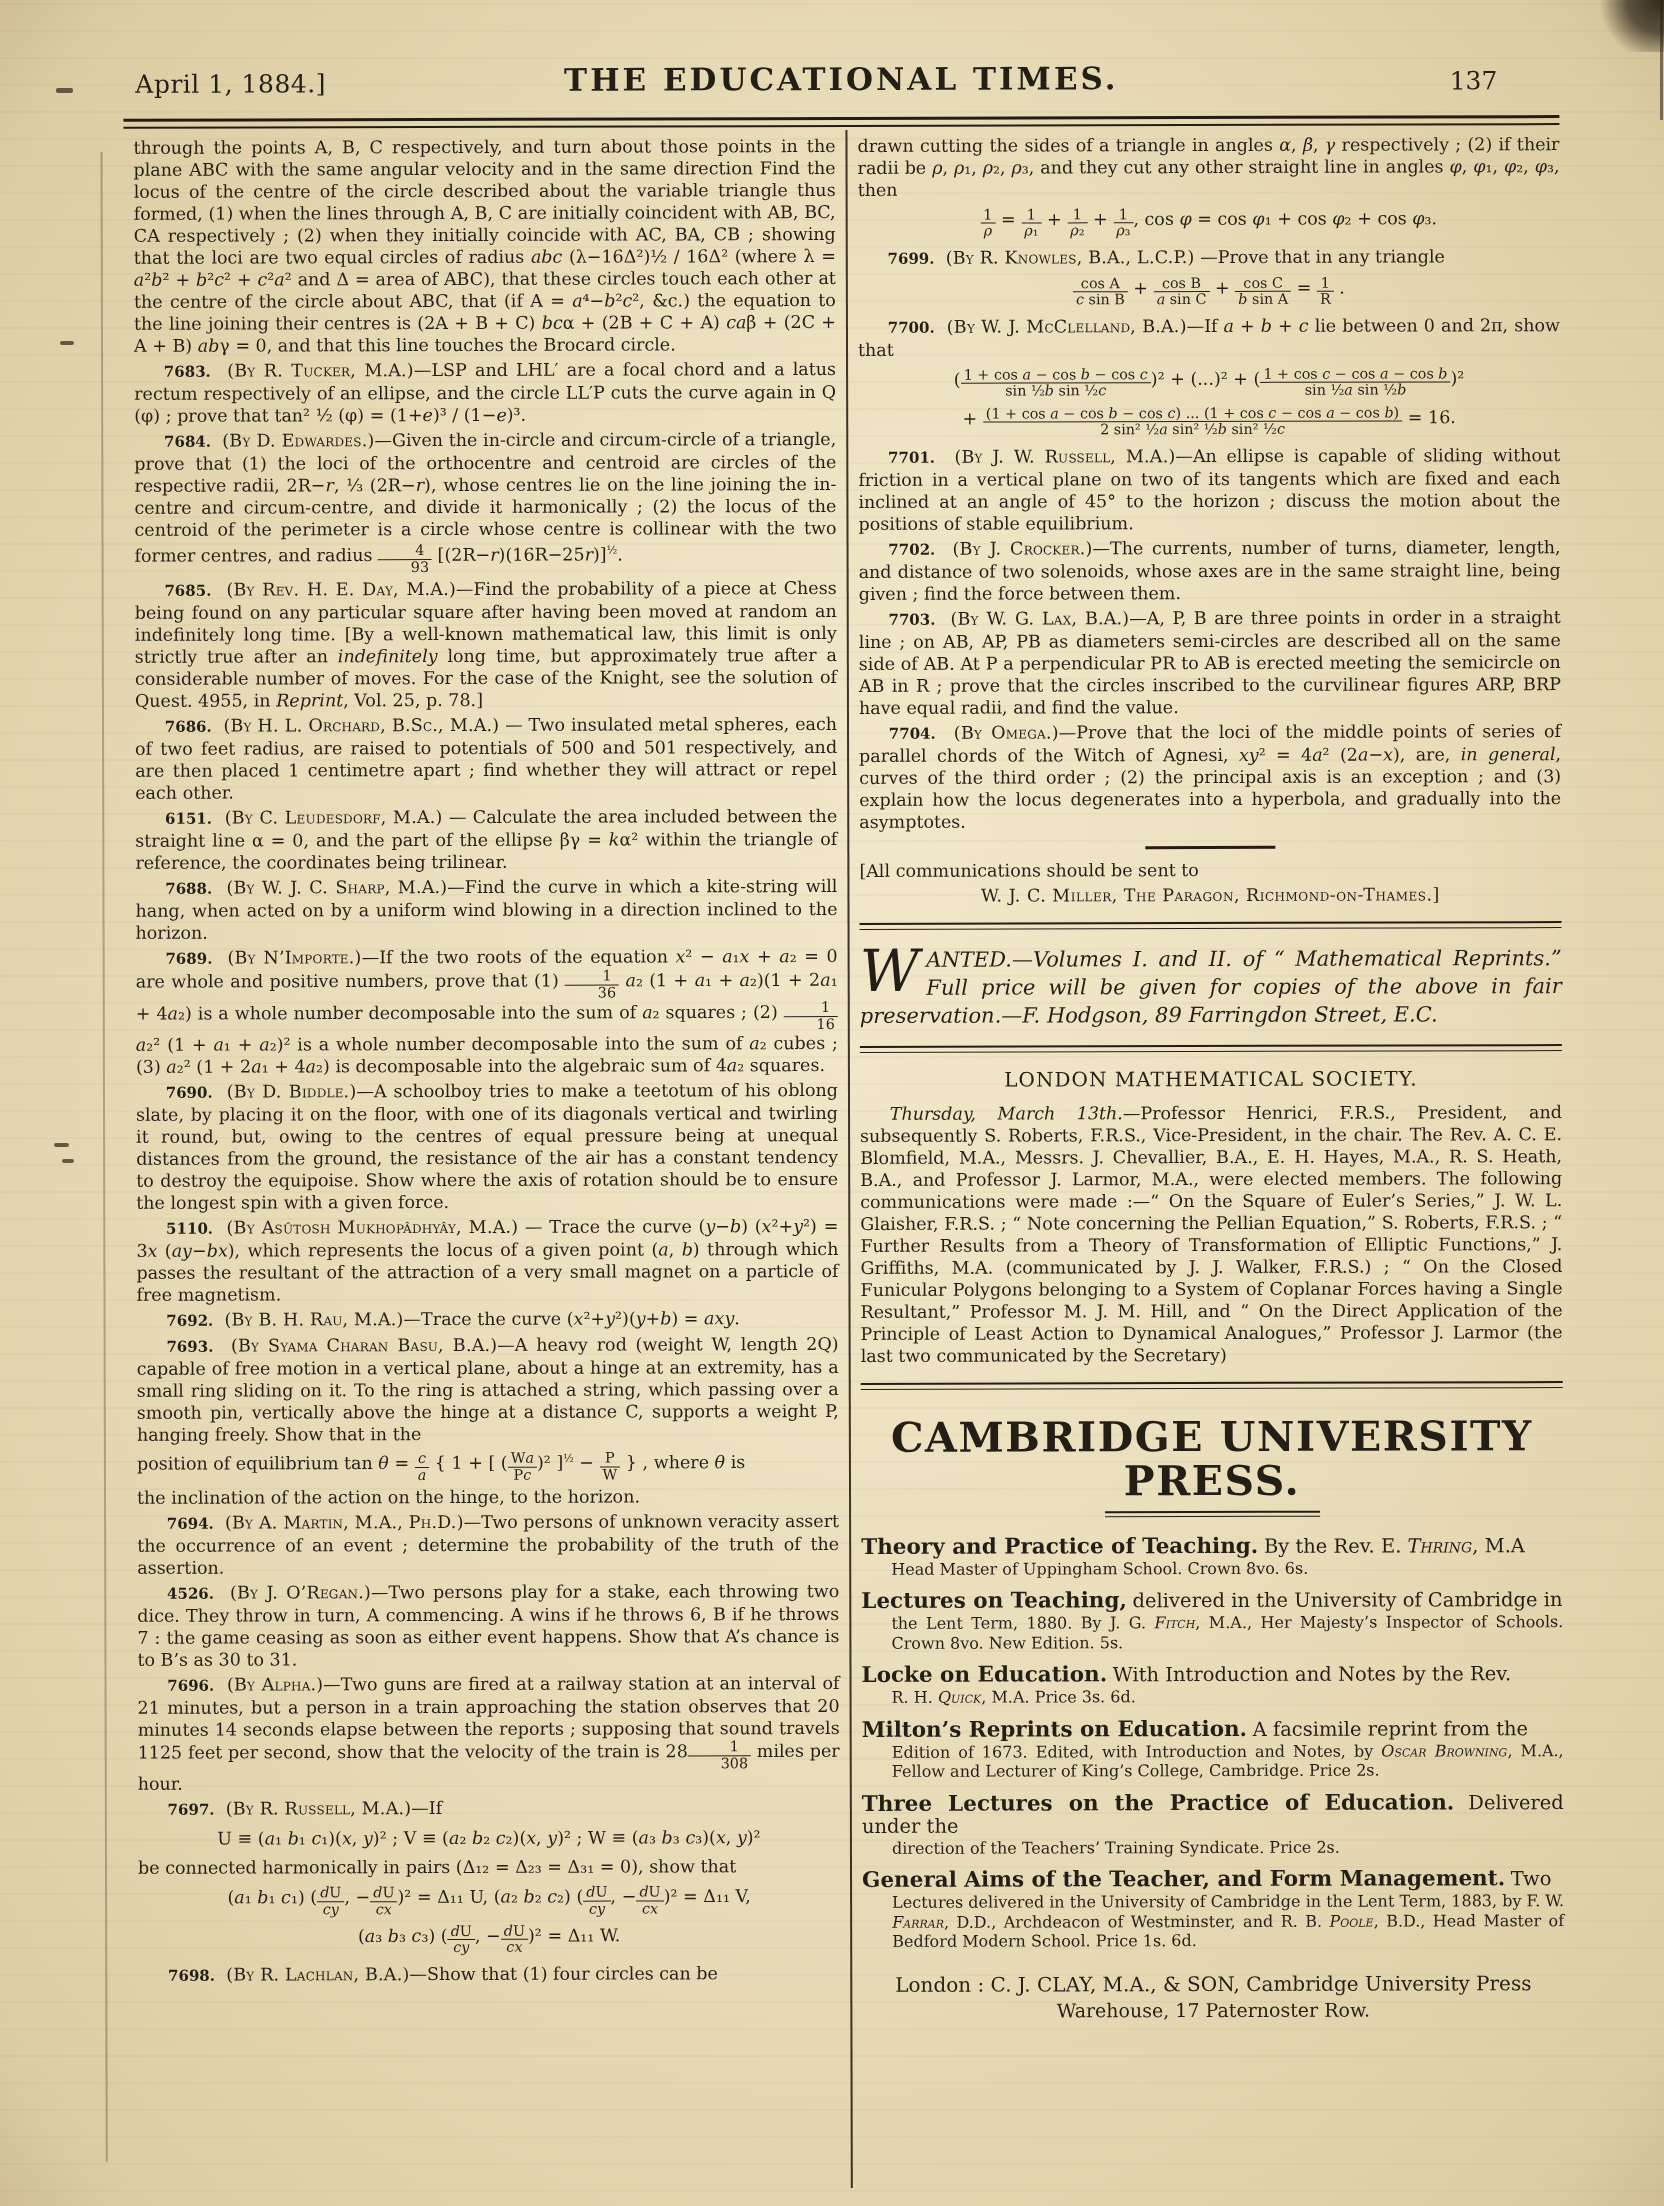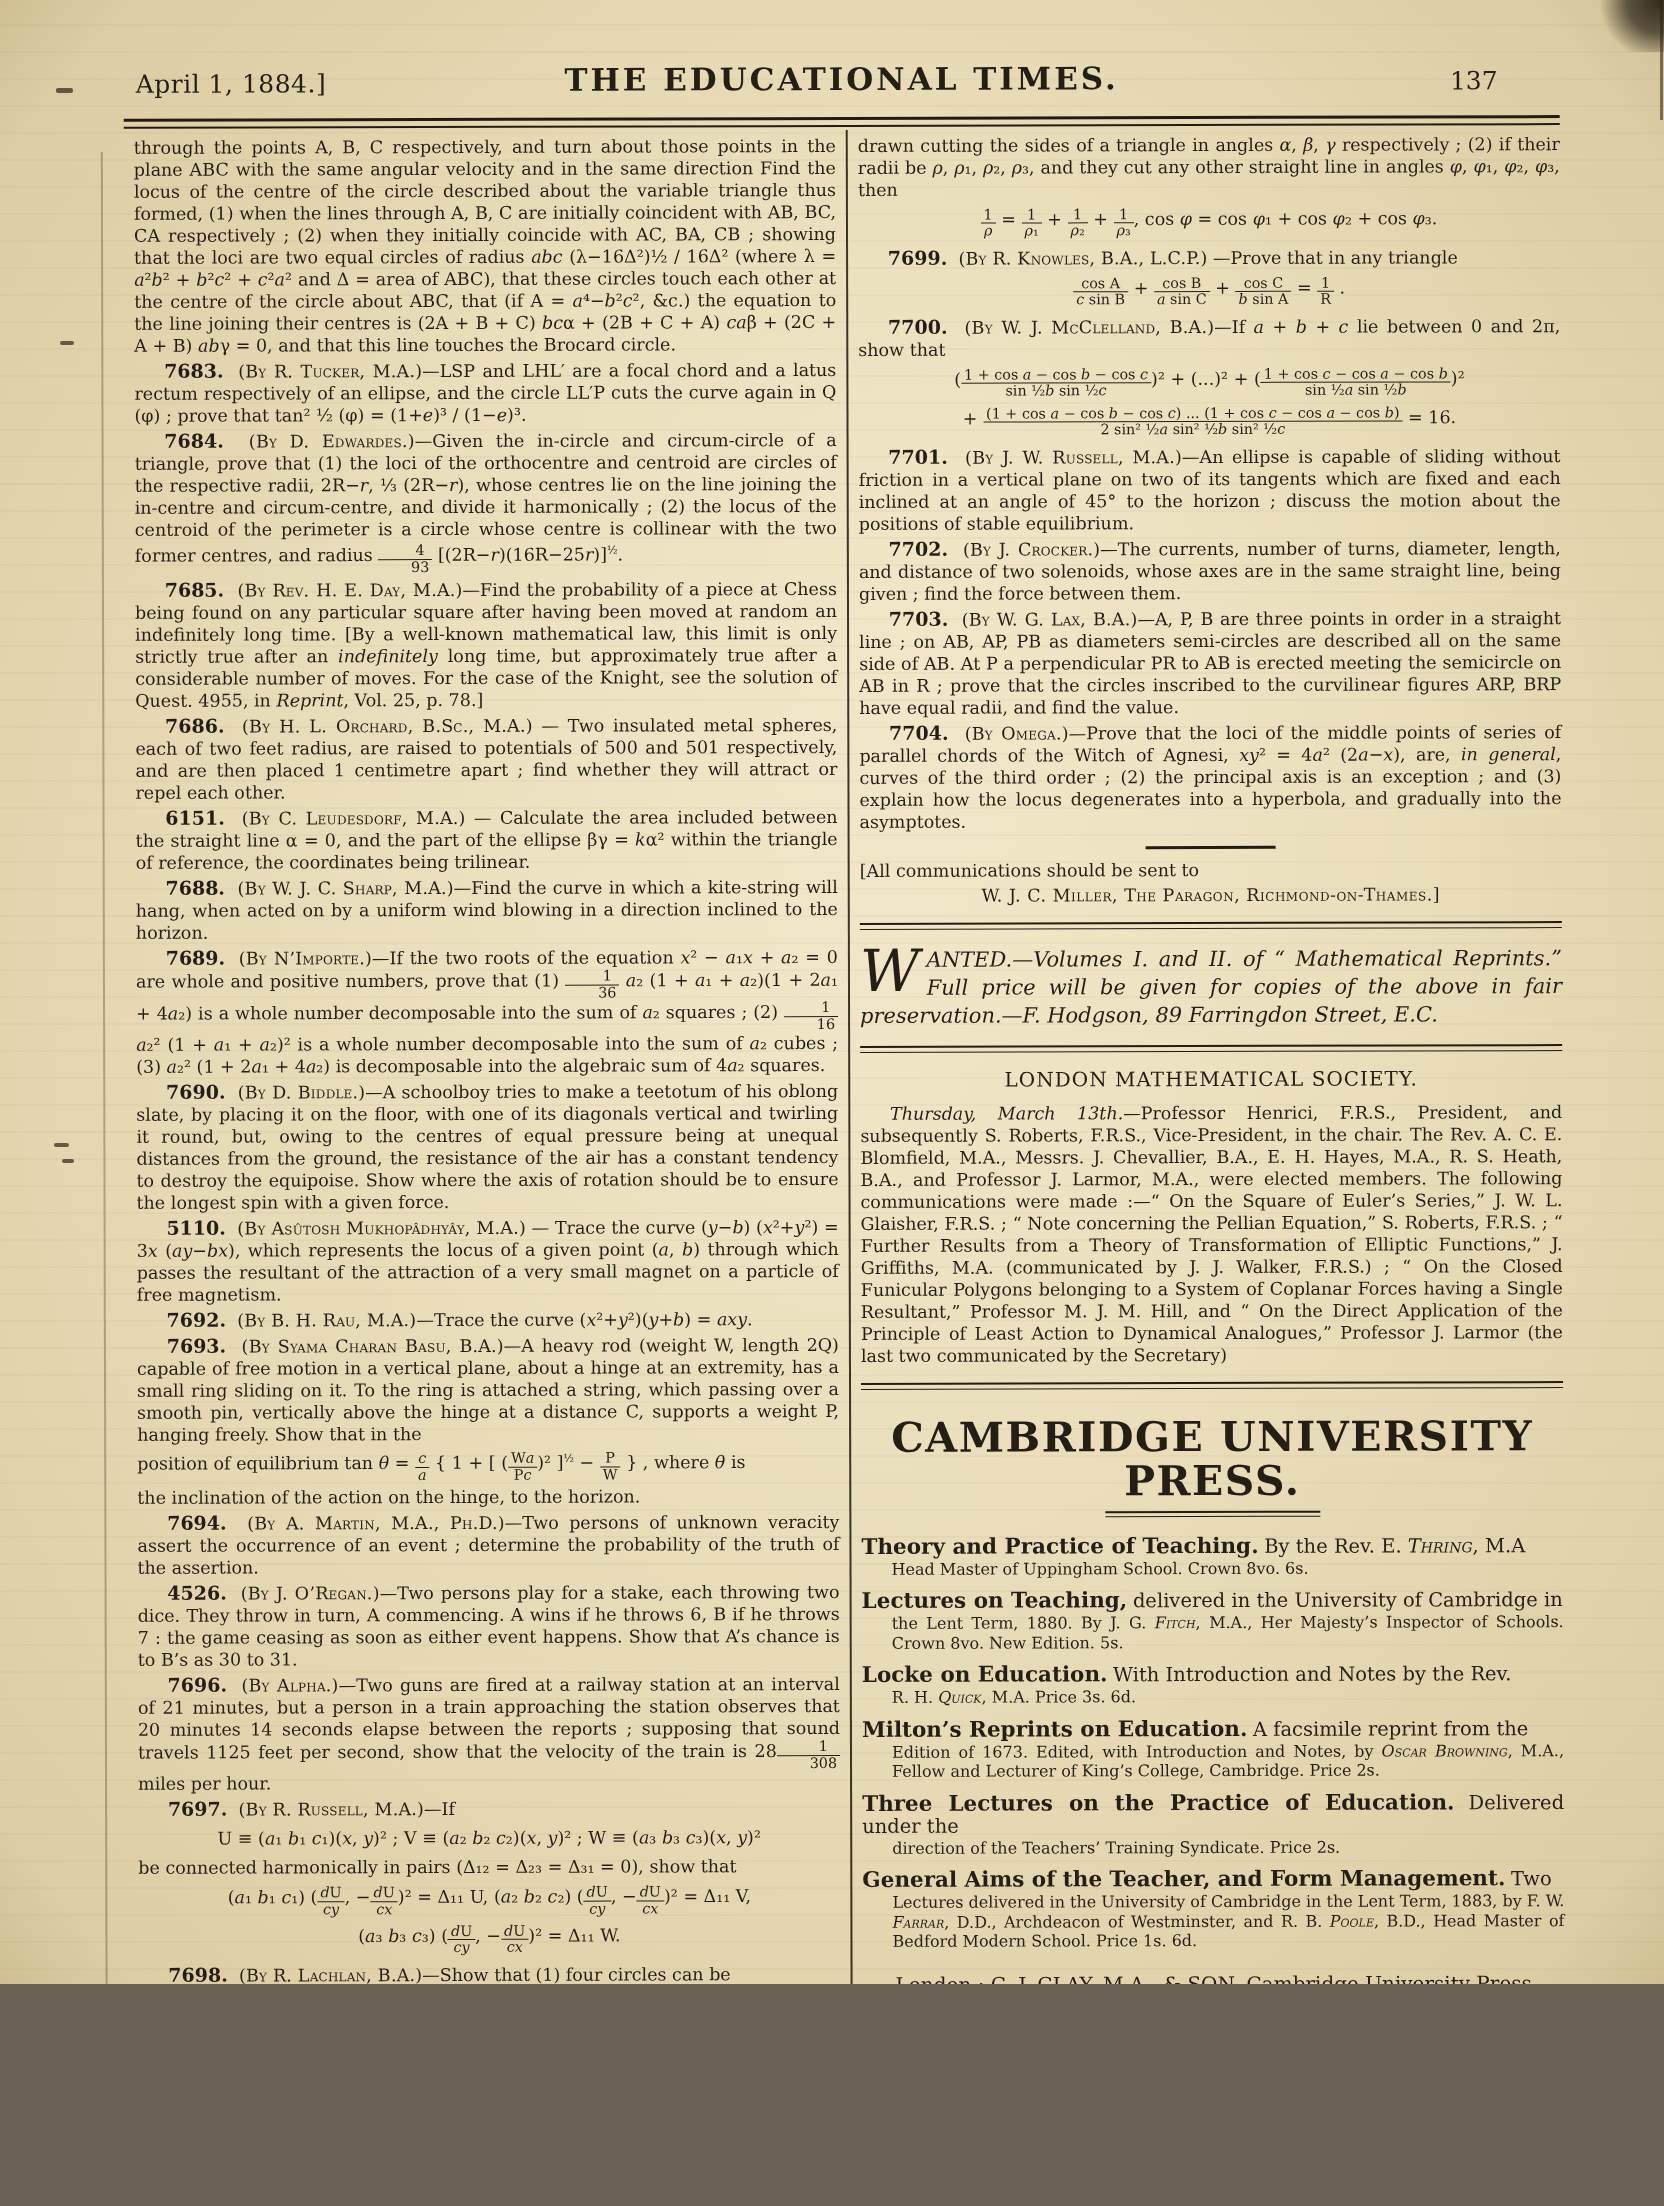--- a/index.html
+++ b/index.html
@@ -1,17 +1,17 @@
 <!DOCTYPE html>
 <html><head>
 <meta charset="utf-8">
 <style>
   html,body{margin:0;padding:0;background:#6b6154;}
   .page{
-    position:relative;width:1664px;height:1984px;overflow:hidden;
+    position:relative;width:1664px;height:2206px;overflow:hidden;
     background:
       radial-gradient(ellipse at 55% 35%, rgba(255,250,225,.35) 0%, rgba(255,250,225,0) 55%),
       radial-gradient(ellipse at 50% 50%, #ece0bf 0%, #e7dab6 55%, #dccda3 92%, #cfbf93 100%);
     color:#241f16;
     font-family:"DejaVu Serif","Liberation Serif",serif;
     font-size:17.5px;line-height:22px;
   }
   .inner{position:absolute;inset:0;transform:rotate(-0.15deg);}
   
   .hdr-date{position:absolute;left:138px;top:72px;font-size:25px;letter-spacing:.5px;}
@@ -22,21 +22,21 @@
     border-top:3px solid #221c12;border-bottom:2px solid #221c12;}
   .divider{position:absolute;left:848px;top:130px;width:2px;height:2058px;background:rgba(28,22,12,.85);}
   .left-edge-line{position:absolute;left:103px;top:150px;width:2px;height:2010px;background:rgba(28,22,12,.28);}
   
   .col{position:absolute;top:132px;width:702px;text-align:justify;}
   .col-left{left:136px;}
   .col-right{left:860px;}
   p{margin:3px 0;}
   .para{text-indent:1.7em;}
   .noind{text-indent:0;}
-  .pnum{font-weight:bold;font-size:19px;}
+  .pnum{font-weight:bold;font-size:15px;}
   .attr{font-variant:small-caps;letter-spacing:.2px;}
   .scn{font-variant:small-caps;font-style:italic;}
   .formula{text-align:center;margin:7px 0;text-indent:0;}
   .frac{display:inline-block;vertical-align:-0.75em;text-align:center;line-height:1.08;font-size:.82em;}
   .frac .fn{display:block;border-bottom:1.3px solid currentColor;padding:0 3px;}
   .frac .fd{display:block;padding:0 3px;}
   sup{font-size:.62em;}
   .rule-short{width:130px;height:3px;background:#221c12;margin:14px auto 10px auto;}
   .rule-double{height:4px;border-top:2.5px solid #221c12;border-bottom:1.5px solid #221c12;margin:16px 0;}
   .rule-double-short{width:215px;height:3px;border-top:2px solid #221c12;border-bottom:1.5px solid #221c12;margin:8px auto 18px auto;}

